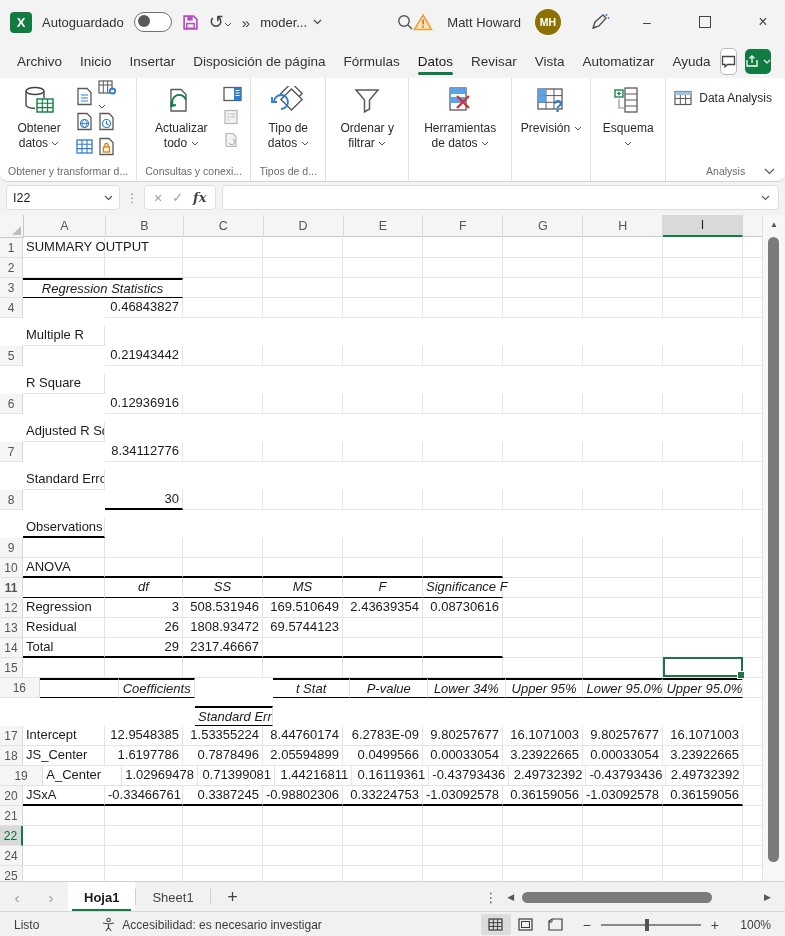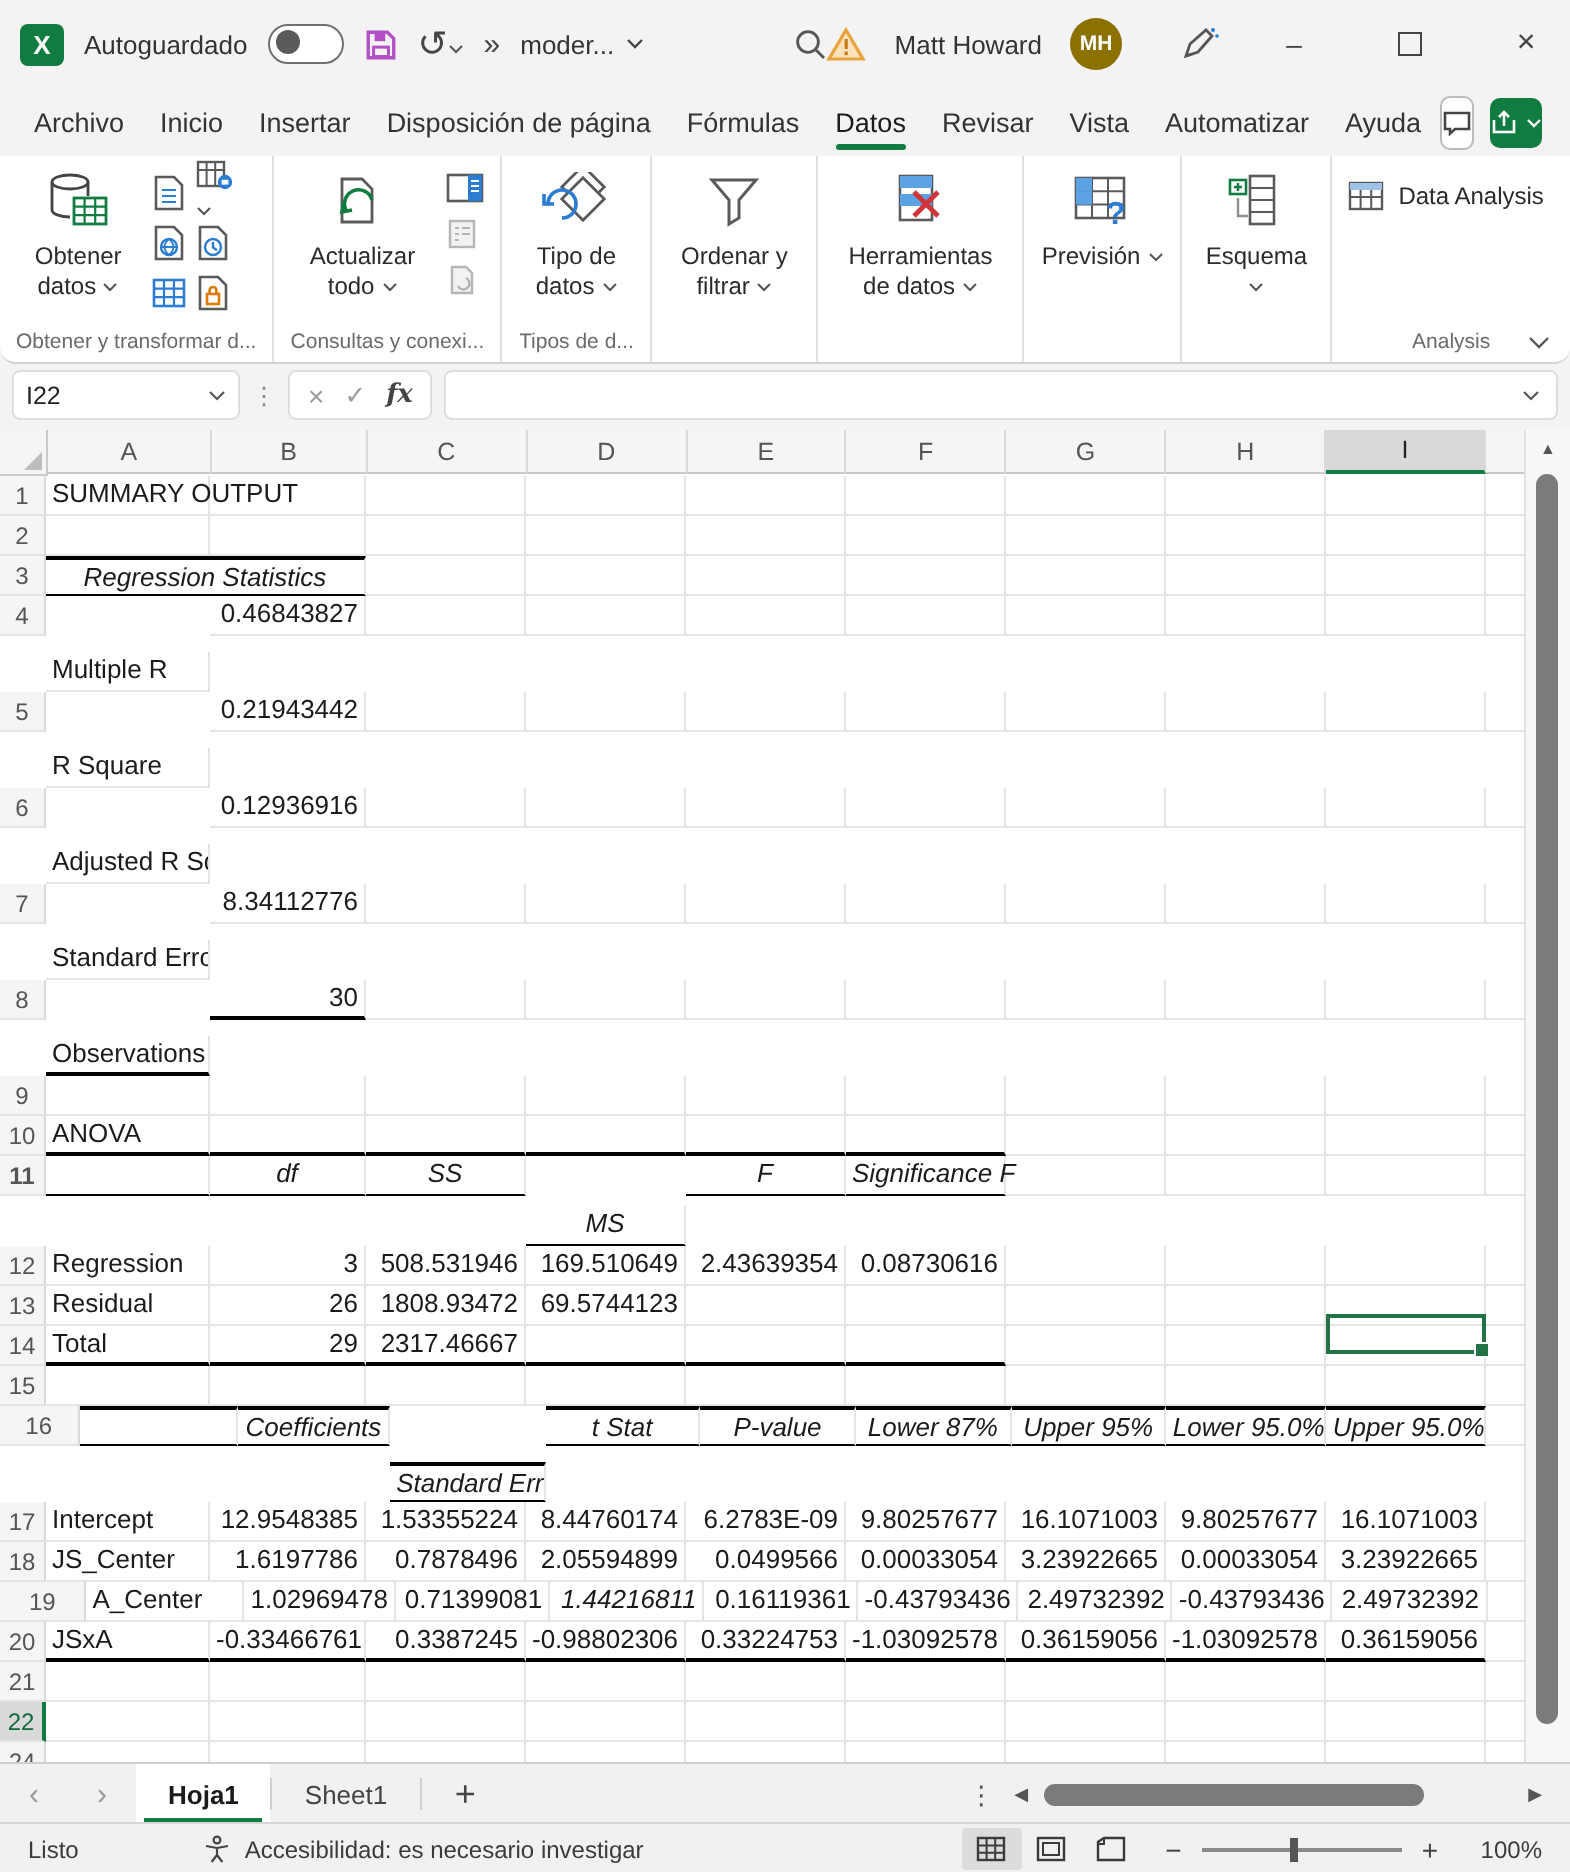--- a/index.html
+++ b/index.html
@@ -571,21 +571,21 @@
       <div class="cell" style="width: 80px;"></div>
       <div class="cell" style="width: 80px;"></div>
       <div class="cell" style="width: 80px;"></div>
       <div class="cell" style="width: 20px;"></div>
     </div>
     <div class="srow">
       <div class="rowh" style="width: 23px; font-weight: bold;">11</div>
       <div class="cell" style="width: 82px; border-bottom: 1px solid rgb(0, 0, 0);"></div>
       <div class="cell it ac" style="width: 78px; border-bottom: 1px solid rgb(0, 0, 0);"><span class="ct">df</span></div>
       <div class="cell it ac" style="width: 80px; border-bottom: 1px solid rgb(0, 0, 0);"><span class="ct">SS</span></div>
-      <div class="cell it ac" style="width: 80px; border-bottom: 1px solid rgb(0, 0, 0); margin-top: 25px;"><span class="ct">MS</span></div>
+      <div class="cell it ac" style="width: 80px; border-bottom: 1px solid rgb(0, 0, 0);"><span class="ct">MS</span></div>
       <div class="cell it ac" style="width: 80px; border-bottom: 1px solid rgb(0, 0, 0);"><span class="ct">F</span></div>
       <div class="cell it ac" style="width: 80px; border-bottom: 1px solid rgb(0, 0, 0);"><span class="ct">Significance F</span></div>
       <div class="cell" style="width: 80px;"></div>
       <div class="cell" style="width: 80px;"></div>
       <div class="cell" style="width: 80px;"></div>
       <div class="cell" style="width: 20px;"></div>
     </div>
     <div class="srow">
       <div class="rowh" style="width: 23px;">12</div>
       <div class="cell" style="width: 82px;"><span class="ct">Regression</span></div>
@@ -638,21 +638,21 @@
       <div class="cell" style="width: 80px;"></div>
       <div class="cell" style="width: 20px;"></div>
     </div>
     <div class="srow">
       <div class="rowh" style="width: 41px;">16</div>
       <div class="cell" style="width: 82px; border-top: 2px solid rgb(0, 0, 0); border-bottom: 1px solid rgb(0, 0, 0);"></div>
       <div class="cell it ac" style="width: 78px; border-top: 2px solid rgb(0, 0, 0); border-bottom: 1px solid rgb(0, 0, 0);"><span class="ct">Coefficients</span></div>
       <div class="cell it clip ac" style="width: 80px; border-top: 2px solid rgb(0, 0, 0); border-bottom: 1px solid rgb(0, 0, 0);"><span class="ct">Standard Error</span></div>
       <div class="cell it ac" style="width: 80px; border-top: 2px solid rgb(0, 0, 0); border-bottom: 1px solid rgb(0, 0, 0);"><span class="ct">t Stat</span></div>
       <div class="cell it ac" style="width: 80px; border-top: 2px solid rgb(0, 0, 0); border-bottom: 1px solid rgb(0, 0, 0);"><span class="ct">P-value</span></div>
-      <div class="cell it ac" style="width: 80px; border-top: 2px solid rgb(0, 0, 0); border-bottom: 1px solid rgb(0, 0, 0);"><span class="ct">Lower 87%</span></div>
+      <div class="cell it ac" style="width: 80px; border-top: 2px solid rgb(0, 0, 0); border-bottom: 1px solid rgb(0, 0, 0);"><span class="ct">Lower 34%</span></div>
       <div class="cell it ac" style="width: 80px; border-top: 2px solid rgb(0, 0, 0); border-bottom: 1px solid rgb(0, 0, 0);"><span class="ct">Upper 95%</span></div>
       <div class="cell it ac" style="width: 80px; border-top: 2px solid rgb(0, 0, 0); border-bottom: 1px solid rgb(0, 0, 0);"><span class="ct">Lower 95.0%</span></div>
       <div class="cell it ac" style="width: 80px; border-top: 2px solid rgb(0, 0, 0); border-bottom: 1px solid rgb(0, 0, 0);"><span class="ct">Upper 95.0%</span></div>
       <div class="cell" style="width: 20px;"></div>
     </div>
     <div class="srow">
       <div class="rowh" style="width: 23px;">17</div>
       <div class="cell" style="width: 82px;"><span class="ct">Intercept</span></div>
       <div class="cell ar" style="width: 78px;"><span class="ct">12.9548385</span></div>
       <div class="cell ar" style="width: 80px;"><span class="ct">1.53355224</span></div>
@@ -675,21 +675,21 @@
       <div class="cell ar" style="width: 80px;"><span class="ct">3.23922665</span></div>
       <div class="cell ar" style="width: 80px;"><span class="ct">0.00033054</span></div>
       <div class="cell ar" style="width: 80px;"><span class="ct">3.23922665</span></div>
       <div class="cell" style="width: 20px;"></div>
     </div>
     <div class="srow">
       <div class="rowh" style="width: 45px;">19</div>
       <div class="cell" style="width: 82px;"><span class="ct">A_Center</span></div>
       <div class="cell ar" style="width: 78px;"><span class="ct">1.02969478</span></div>
       <div class="cell ar" style="width: 80px;"><span class="ct">0.71399081</span></div>
-      <div class="cell ar" style="width: 80px; font-style: italic;"><span class="ct">1.44216811</span></div>
+      <div class="cell ar" style="width: 80px;"><span class="ct">1.44216811</span></div>
       <div class="cell ar" style="width: 80px;"><span class="ct">0.16119361</span></div>
       <div class="cell ar" style="width: 80px;"><span class="ct">-0.43793436</span></div>
       <div class="cell ar" style="width: 80px;"><span class="ct">2.49732392</span></div>
       <div class="cell ar" style="width: 80px;"><span class="ct">-0.43793436</span></div>
       <div class="cell ar" style="width: 80px;"><span class="ct">2.49732392</span></div>
       <div class="cell" style="width: 20px;"></div>
     </div>
     <div class="srow">
       <div class="rowh" style="width: 23px;">20</div>
       <div class="cell" style="width: 82px; border-bottom: 2px solid rgb(0, 0, 0);"><span class="ct">JSxA</span></div>

